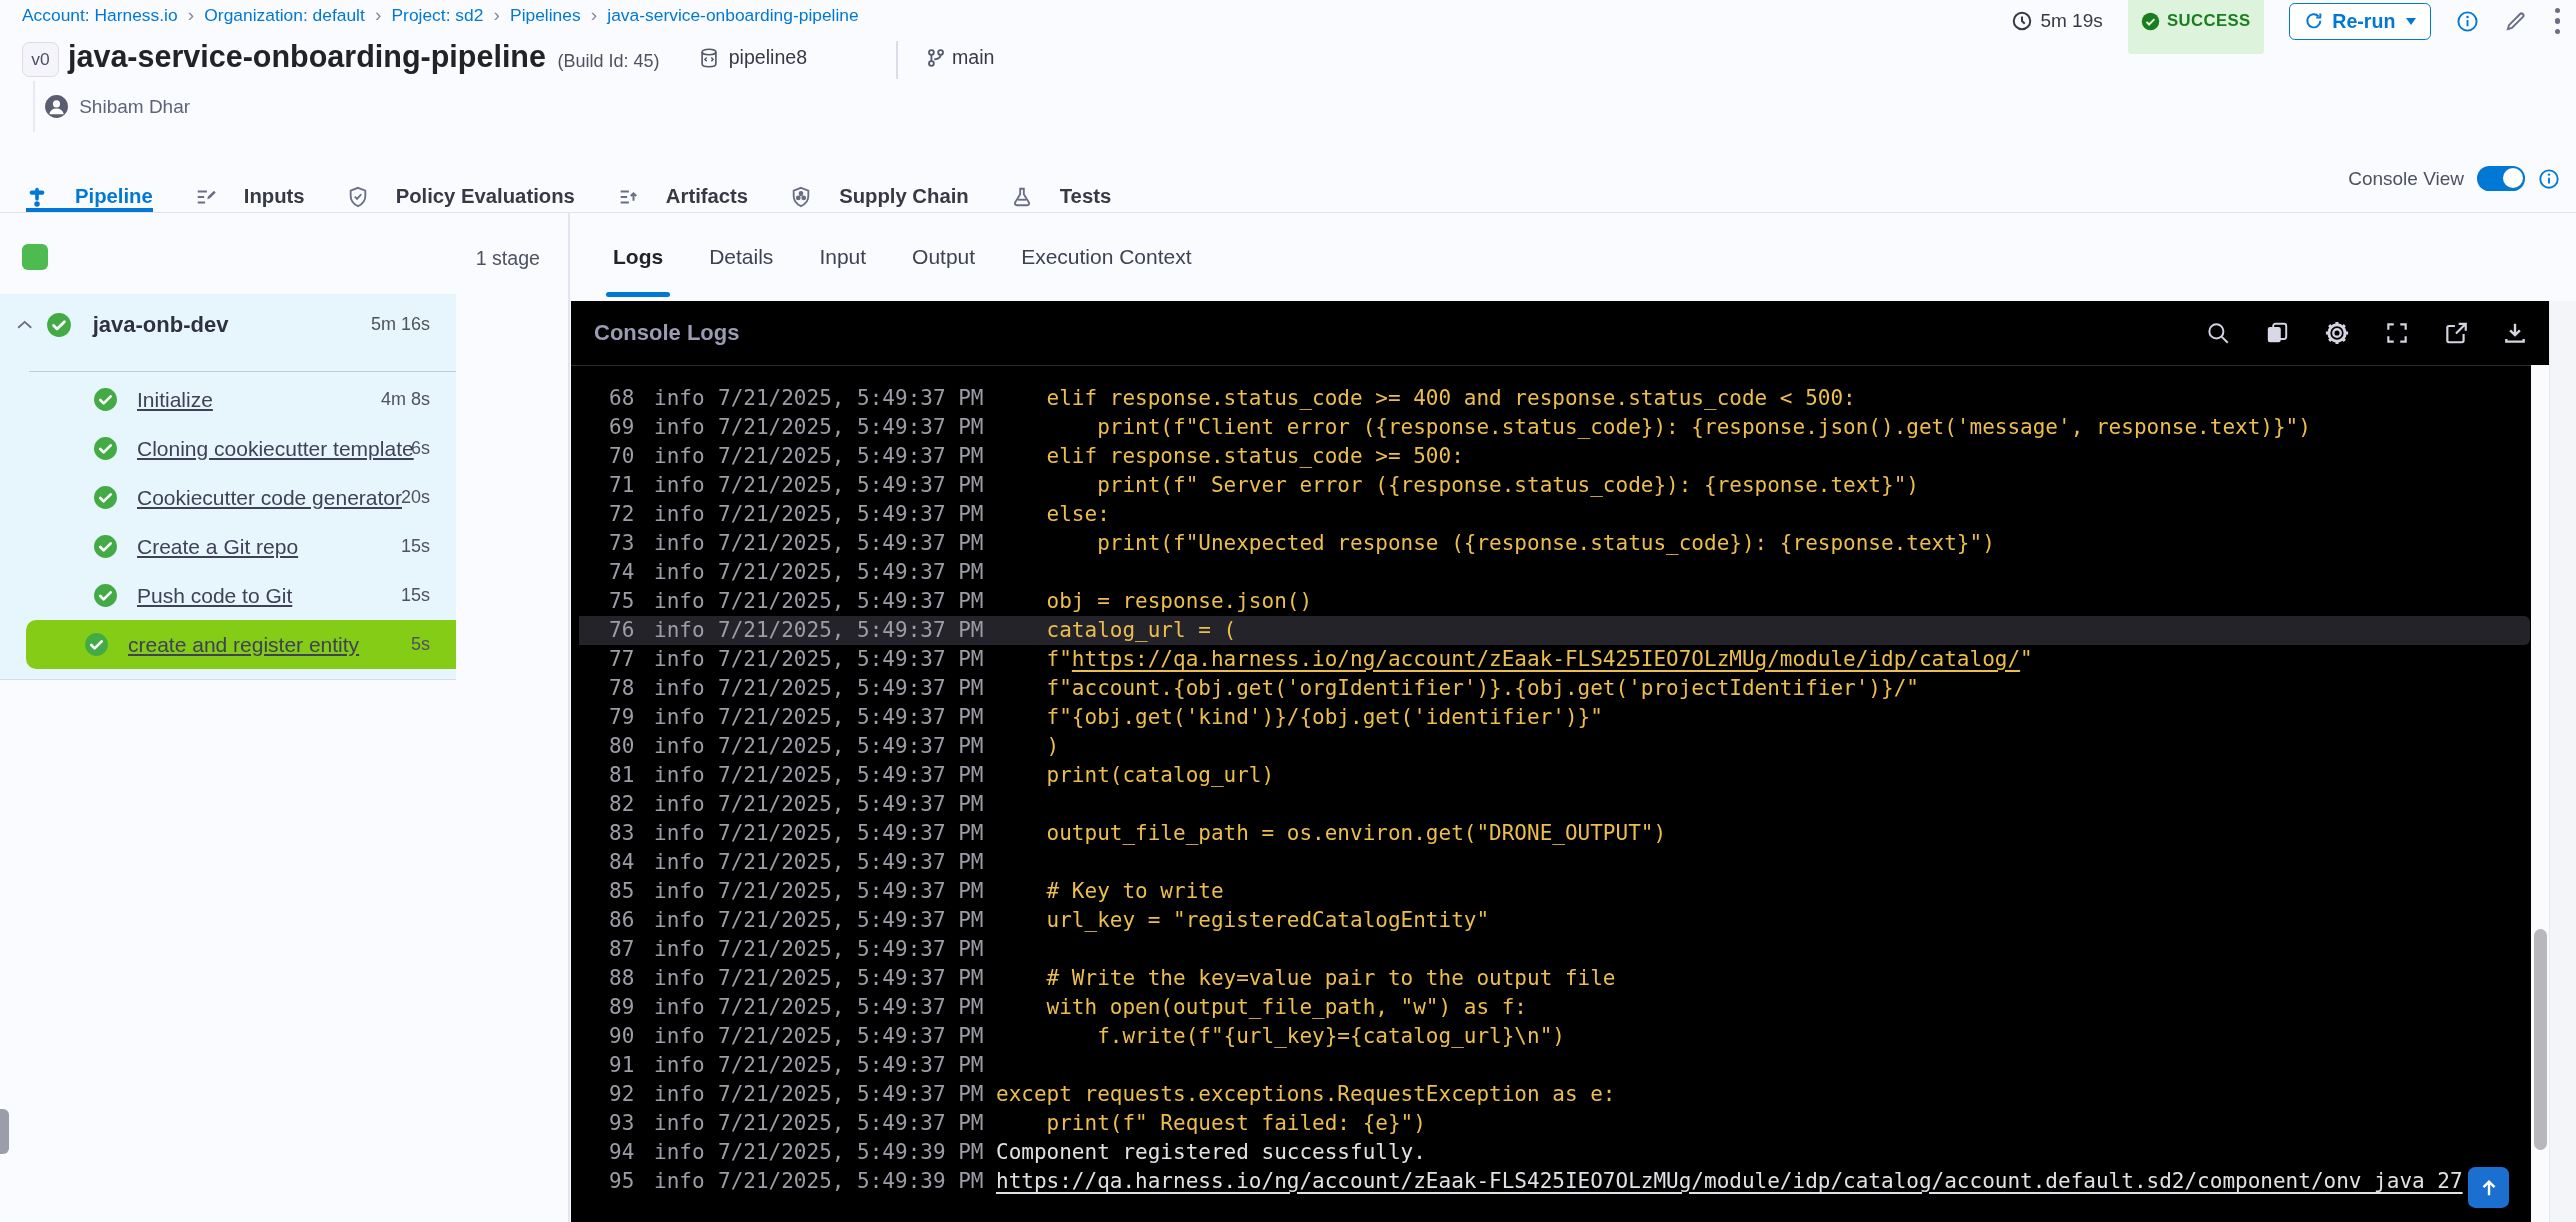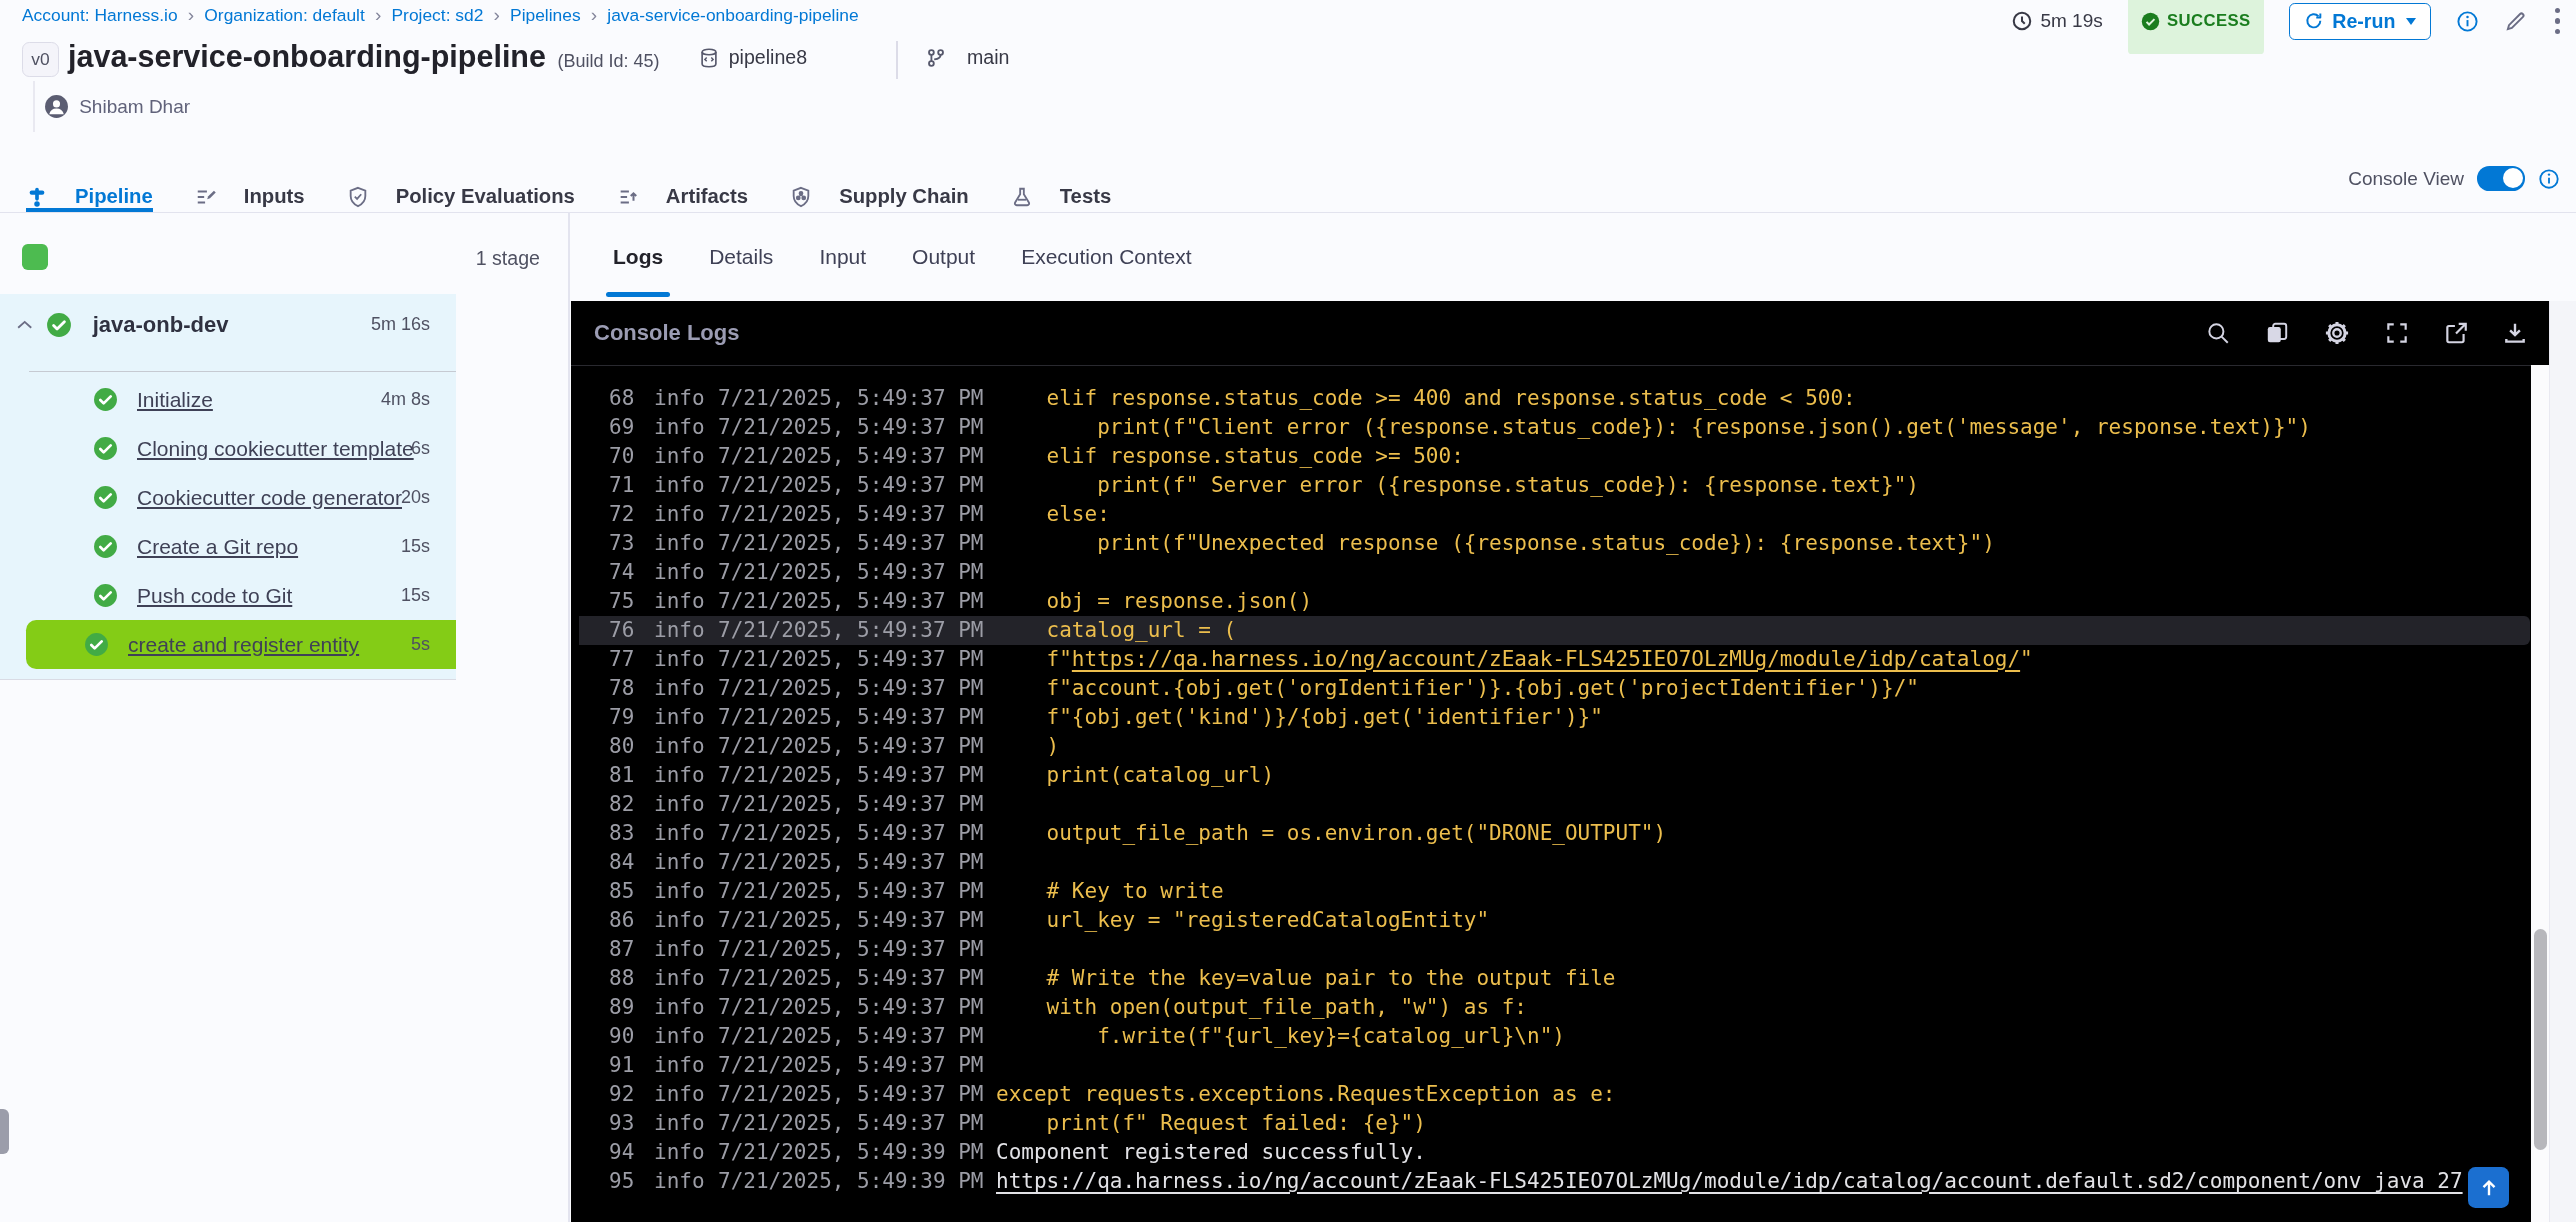--- a/index.html
+++ b/index.html
@@ -20,21 +20,21 @@
   .kebab{display:flex;flex-direction:column;gap:5.1px;padding:2.9px;}
   .kebab i{width:5.1px;height:5.1px;border-radius:50%;background:#6b6d85;}
   
   .v-badge{position:absolute;left:22px;top:42px;width:35px;height:33px;border-radius:7.3px;background:#f4f4fa;
        border:1.5px solid #dcdce8;display:flex;align-items:center;justify-content:center;font-size:17.4px;color:#4f5162;}
   .title-row{position:absolute;left:68px;top:39px;display:flex;align-items:baseline;gap:11.6px;}
   .pg-title{font-size:30.5px;font-weight:700;color:#22222a;white-space:nowrap;}
   .build-id{font-size:18px;color:#4f5162;}
   .meta-pipeline{position:absolute;left:698px;top:46px;display:flex;align-items:center;gap:8.7px;font-size:19.6px;color:#383946;}
   .v-div{position:absolute;left:896px;top:41px;width:1.5px;height:38px;background:#dcdce8;}
-  .meta-branch{position:absolute;left:925px;top:46px;display:flex;align-items:center;gap:20px;font-size:19.6px;color:#383946;}
+  .meta-branch{position:absolute;left:925px;top:46px;display:flex;align-items:center;gap:5px;font-size:19.6px;color:#383946;}
   .left-hair{position:absolute;left:33px;top:81px;width:1.5px;height:51px;background:#e9e9f1;}
   .user-row{position:absolute;left:44px;top:94px;display:flex;align-items:center;gap:10.2px;font-size:19px;color:#60627a;}
   
   .tabbar{position:absolute;left:0;right:0;top:161px;height:51px;border-bottom:1.5px solid #e2e3ee;}
   .tabbar-inner{display:flex;align-items:stretch;gap:42px;padding-left:26px;height:100%;}
   .m-tab{display:flex;align-items:flex-end;gap:27px;font-size:20.3px;font-weight:600;color:#383946;border-bottom:4.4px solid transparent;cursor:pointer;}
   .m-tab.active{color:#0278d5;border-bottom-color:#0278d5;}
   .console-view{position:absolute;right:16px;top:166px;display:flex;align-items:center;gap:13px;}
   .cv-label{font-size:19px;color:#4f5162;}
   .toggle{width:48px;height:25px;border-radius:12.3px;background:#0278d5;position:relative;cursor:pointer;}

